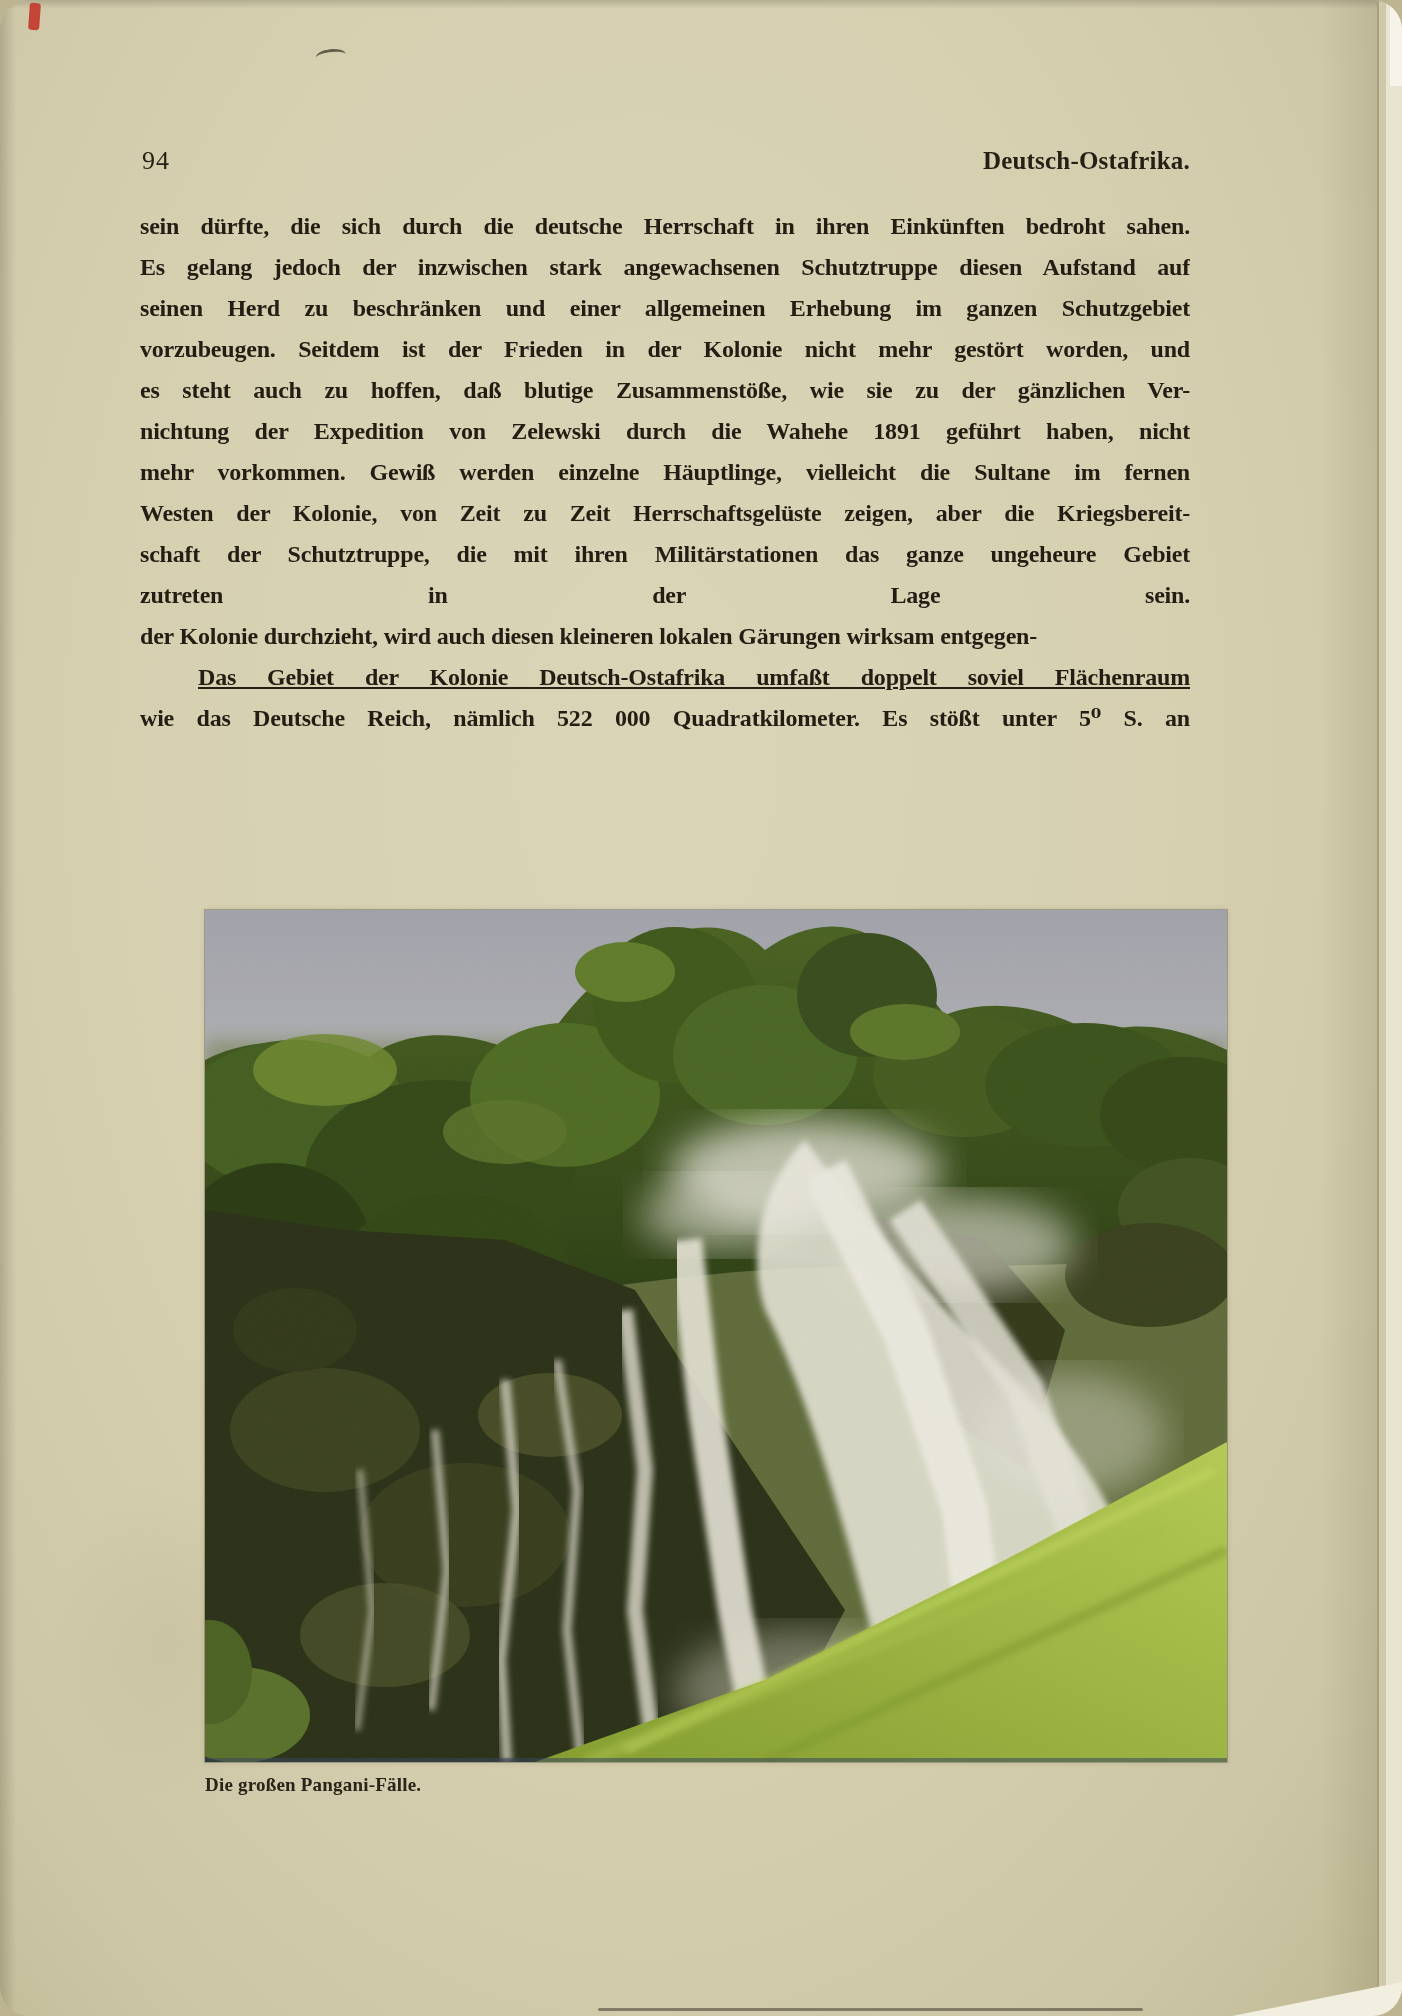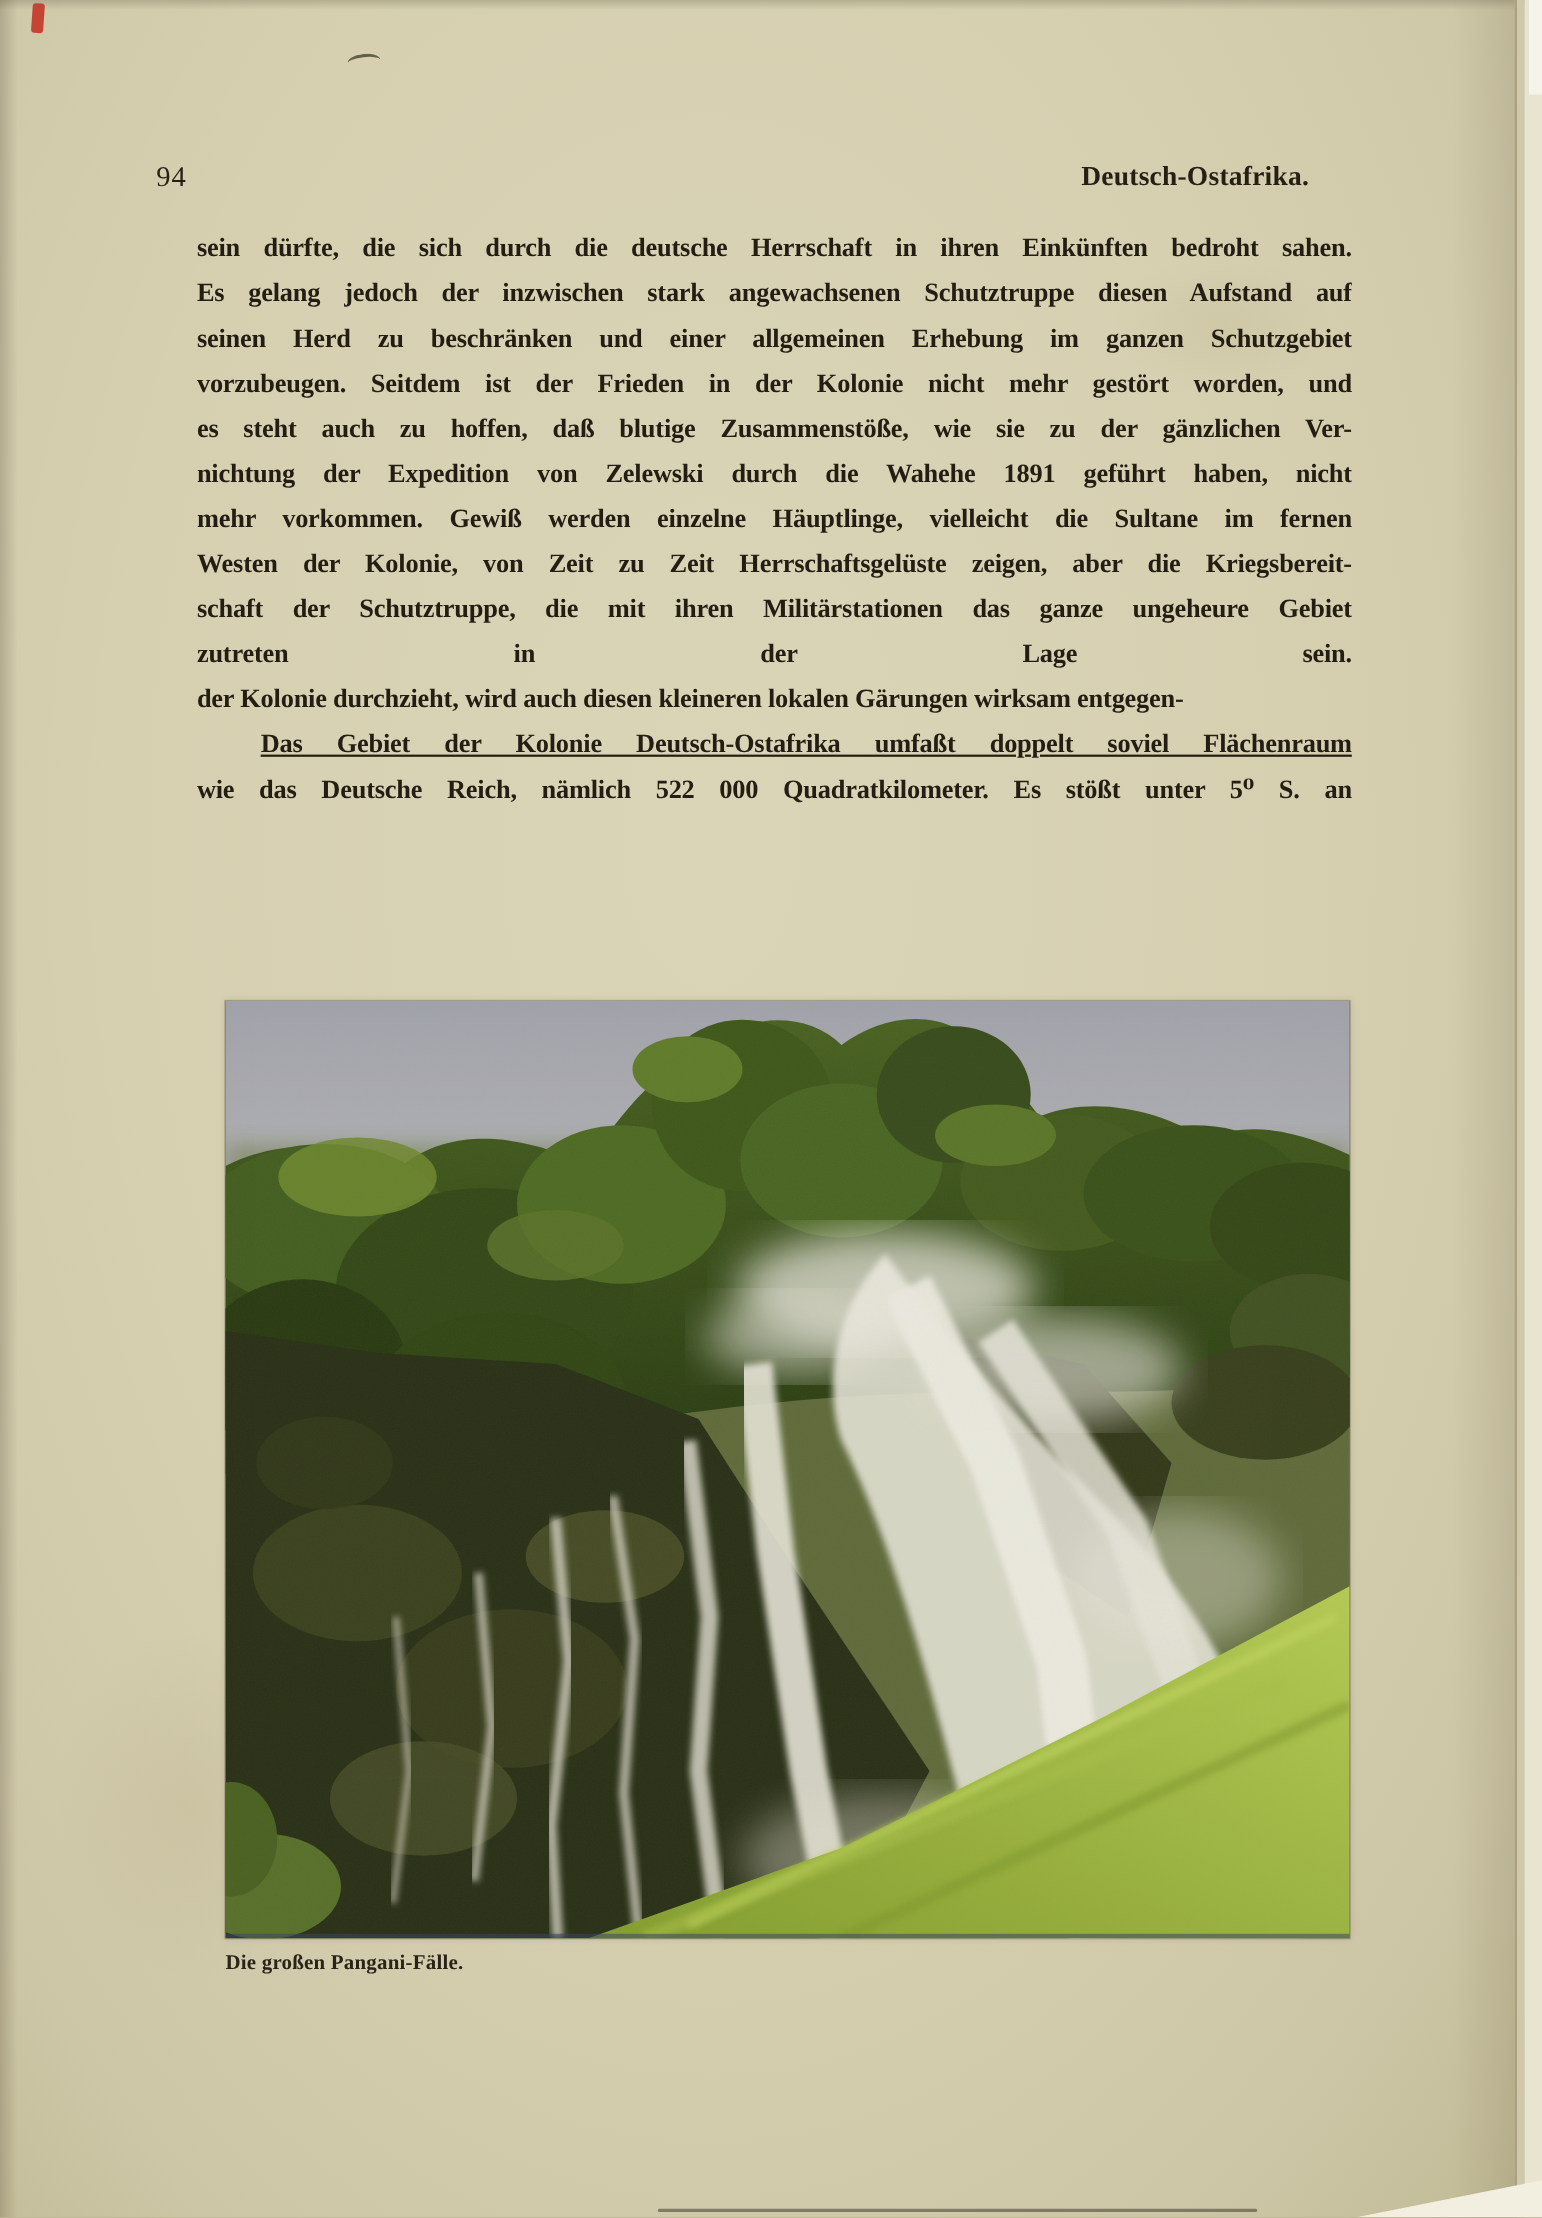--- a/index.html
+++ b/index.html
@@ -1,18 +1,18 @@
 <!DOCTYPE html>
 <html><head>
 <meta charset="utf-8">
 <style>
   html,body{margin:0;padding:0;}
   body{width:1402px;height:2016px;background:#bdb591;font-family:"Liberation Serif","DejaVu Serif",serif;}
   .page{position:relative;width:1402px;height:2016px;overflow:hidden;
-        background:radial-gradient(ellipse at 46% 38%, #dbd5b8 0%, #d6d0b1 50%, #cdc6a6 82%, #c0b994 100%);}
+        background:radial-gradient(ellipse at 46% 38%, #dbd5b8 0%, #d6d0b1 50%, #cdc6a6 82%, #c0b994 100%);border-radius:30px;}
   
   .left-edge-shade{position:absolute;left:0;top:0;width:16px;height:100%;
         background:linear-gradient(to right, rgba(95,85,60,.28), rgba(95,85,60,0));}
   .top-edge-shade{position:absolute;left:0;top:0;width:100%;height:9px;
         background:linear-gradient(to bottom, rgba(105,98,75,.30), rgba(105,98,75,0));}
   .right-shade{position:absolute;left:1320px;top:0;width:62px;height:100%;
         background:linear-gradient(to right, rgba(120,110,80,0), rgba(120,110,80,.20));}
   .page-edge-line{position:absolute;left:1377px;top:0;width:7px;height:100%;background:#cfc8aa;border-left:2px solid #a99f7c;}
   .page-edge-outer{position:absolute;left:1386px;top:0;width:16px;height:100%;background:#e9e4cf;}
   .corner-top-right{position:absolute;right:0;top:0;width:12px;height:86px;background:#f6f4ea;}
@@ -23,21 +23,21 @@
   .scratch{position:absolute;left:316px;top:49px;width:30px;height:11px;border-top:3px solid rgba(62,56,44,.75);border-radius:50% 60% 0 0;transform:rotate(-8deg);}
   .stain1{position:absolute;left:1010px;top:230px;width:200px;height:130px;
         background:radial-gradient(closest-side, rgba(150,130,78,.10), rgba(150,130,78,0));}
   .stain2{position:absolute;left:50px;top:1480px;width:240px;height:320px;
         background:radial-gradient(closest-side, rgba(140,120,70,.09), rgba(140,120,70,0));}
   
   .pagehead{position:absolute;left:140px;top:146px;width:1050px;height:42px;color:#261f14;}
   .pagenum{position:absolute;left:2px;top:0;font-size:26px;letter-spacing:1px;}
   .runtitle{position:absolute;left:0;width:100%;top:1px;text-align:right;font-size:25px;font-weight:bold;letter-spacing:.2px;}
   
-  .textblock{position:absolute;left:140px;top:206px;width:1050px;color:#241d13;margin-left:39px;}
+  .textblock{position:absolute;left:140px;top:206px;width:1050px;color:#241d13;}
   .tline{font-size:24px;font-weight:bold;letter-spacing:-0.2px;line-height:41px;height:41px;overflow:hidden;
          text-align:justify;text-align-last:justify;}
   .para1 .tline:last-child{text-align-last:left;}
   .para2 .tline:first-child{text-indent:58px;text-decoration:underline;}
   
   .photo{position:absolute;left:205px;top:910px;width:1022px;height:852px;background:#5d6a3a;
          box-shadow:0 0 0 1px rgba(55,50,35,.28), 0 0 6px rgba(55,50,35,.18);}
   .photo svg{display:block;width:1022px;height:852px;}
   .figcaption{position:absolute;left:205px;top:1774px;width:1022px;
          font-size:19px;font-weight:bold;color:#2a2318;letter-spacing:.2px;}

